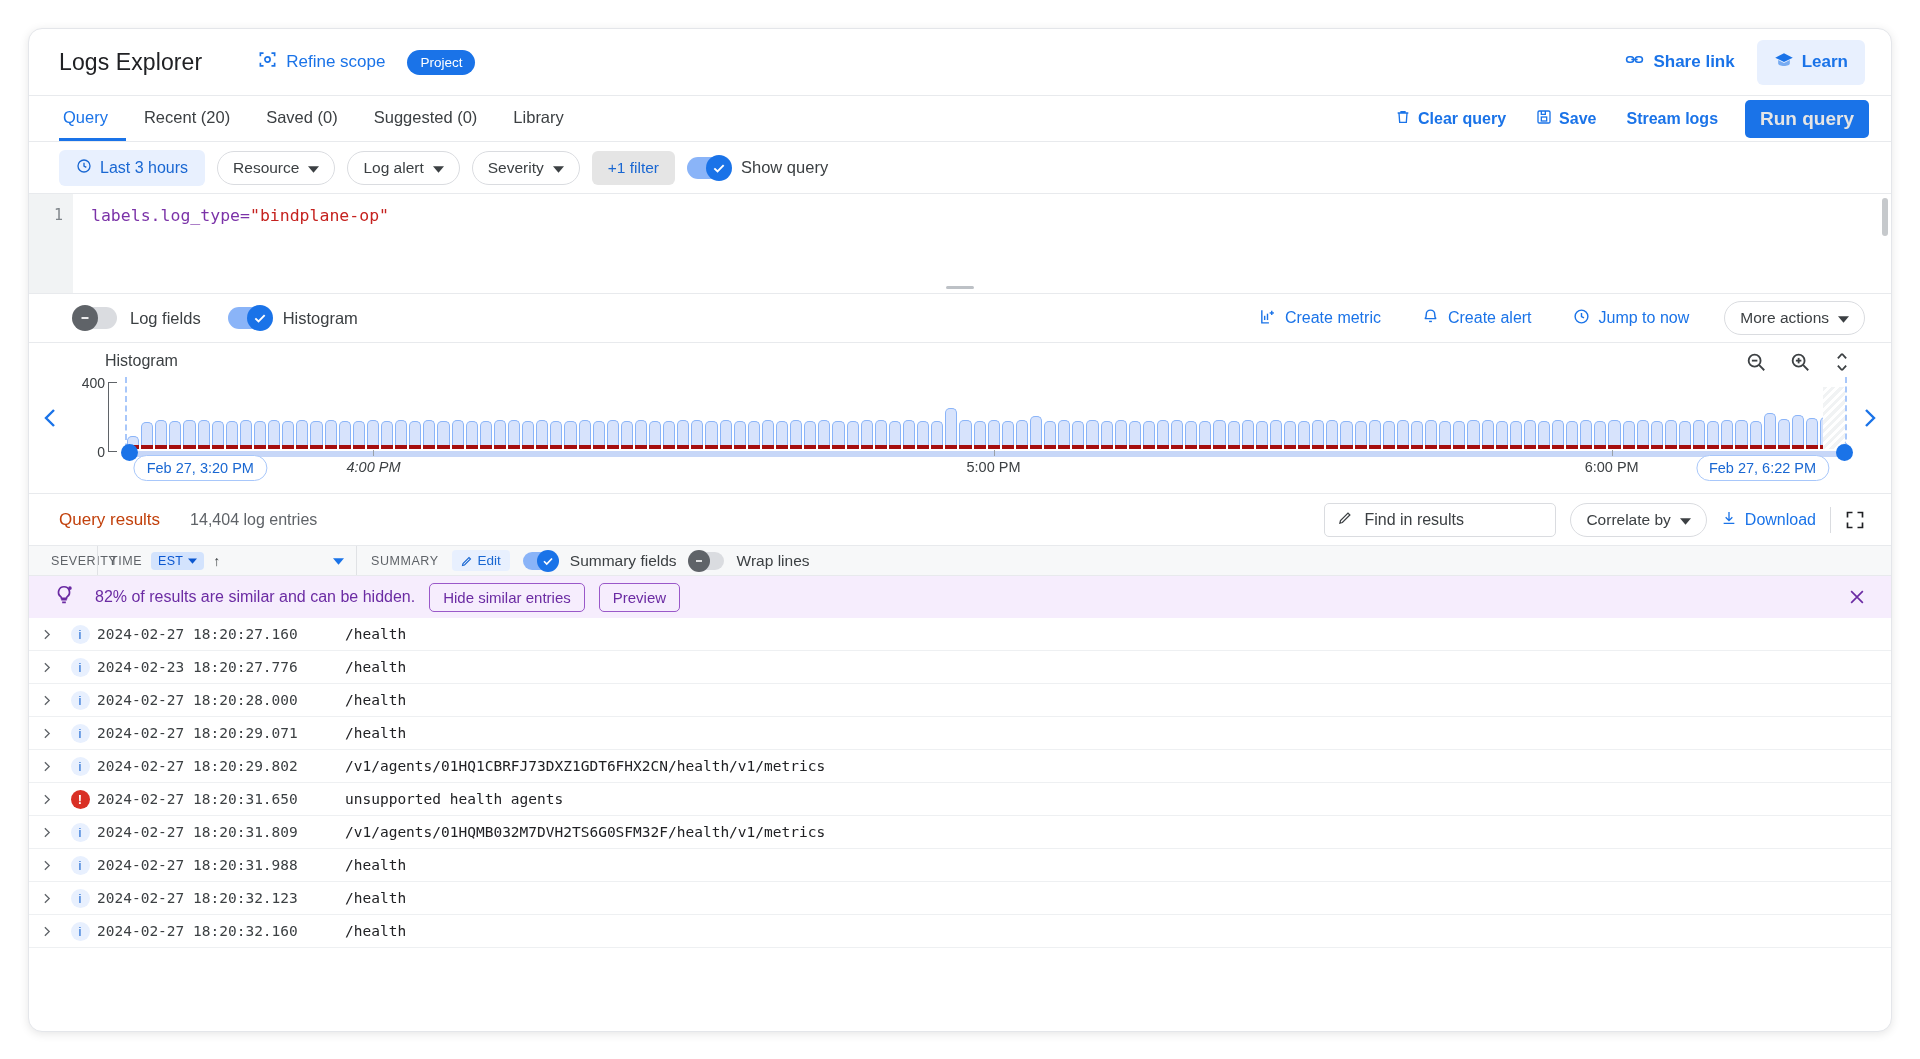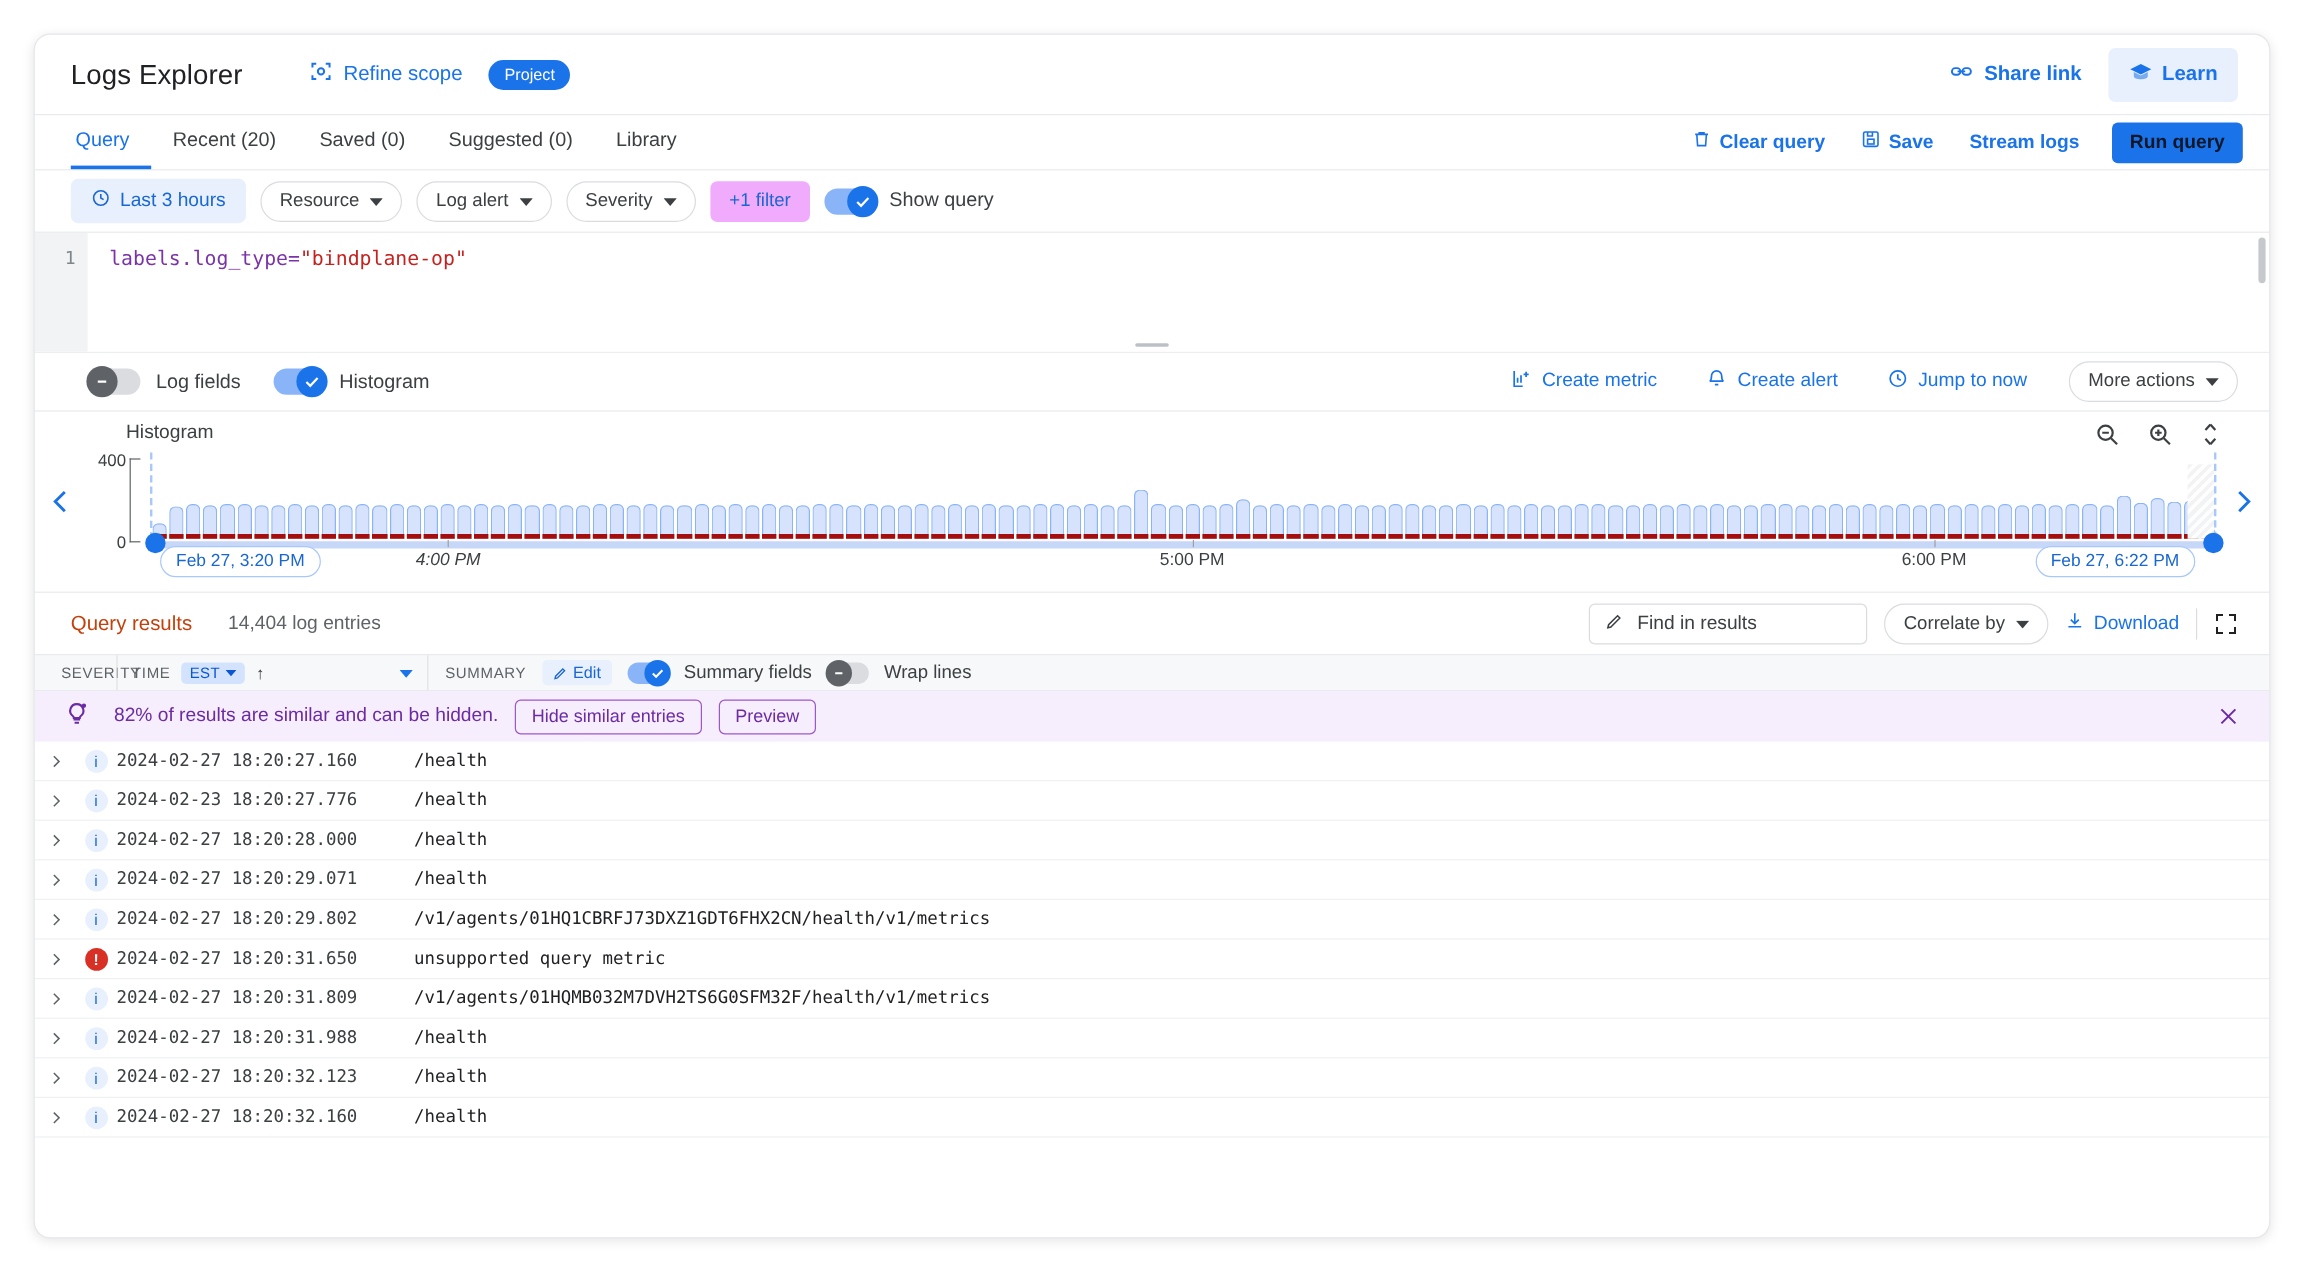--- a/index.html
+++ b/index.html
@@ -63,21 +63,21 @@
   }
   .tab:first-child { padding-left: 4px; }
   .tab.active { color: #1a73e8; border-bottom-color: #1a73e8; }
   .tabs-spacer { flex: 1 1 auto; }
   .tb-action {
     display: flex; align-items: center; gap: 7px;
     padding: 0 15px; font-size: 16px; color: #1a73e8;
     font-weight: bold; cursor: pointer; align-self: center;
   }
   .run-query {
-    background: #1a73e8; color: #0f172a; font-size: 16px; font-weight: bold;
+    background: #1a73e8; color: #e5e5e5; font-size: 19px; font-weight: bold;
     padding: 8px 15px; border-radius: 5px; cursor: pointer;
     align-self: center; margin-left: 12px;
   }
 
   
   .filter-row {
     height: 51px; flex: 0 0 51px;
     display: flex; align-items: center; gap: 12px;
     padding: 0 26px 0 30px;
   }
@@ -93,21 +93,21 @@
     height: 36px; padding: 0 16px; cursor: text;
   }
   .search-ph { color: #5f6368; font-size: 16.5px; }
   .pill {
     display: flex; align-items: center; gap: 9px;
     border: 1px solid #dadce0; border-radius: 18px;
     padding: 7px 15px; font-size: 15.5px; color: #3c4043; cursor: pointer;
     white-space: nowrap;
   }
   .plusfilter {
-    background: #f0abfc; color: #1967d2; font-size: 15.5px;
+    background: #e5e5e5; color: #1967d2; font-size: 15.5px;
     padding: 8px 16px; border-radius: 6px; cursor: pointer; white-space: nowrap;
   }
   .toggle {
     width: 42px; height: 22px; border-radius: 11px; position: relative;
     flex: 0 0 42px; cursor: pointer;
   }
   .toggle.on { background: #8ab4f8; }
   .toggle.off { background: #dadce0; }
   .toggle .knob {
     position: absolute; top: -2px; width: 26px; height: 26px;
@@ -1270,21 +1270,21 @@
       <div class="log-row">
         <div class="lr-exp">
           <svg width="13" height="13" viewBox="0 0 24 24" fill="none" stroke="#5f6368" stroke-width="2.4">
             <path d="M9 4l8 8-8 8"></path>
           </svg>
         </div>
         <div class="lr-sev">
           <span class="sev-error">!</span>
         </div>
         <div class="lr-time">2024-02-27 18:20:31.650</div>
-        <div class="lr-msg">unsupported query metric</div>
+        <div class="lr-msg">unsupported health agents</div>
       </div>
       <div class="log-row">
         <div class="lr-exp">
           <svg width="13" height="13" viewBox="0 0 24 24" fill="none" stroke="#5f6368" stroke-width="2.4">
             <path d="M9 4l8 8-8 8"></path>
           </svg>
         </div>
         <div class="lr-sev">
           <span class="sev-info">i</span>
         </div>

